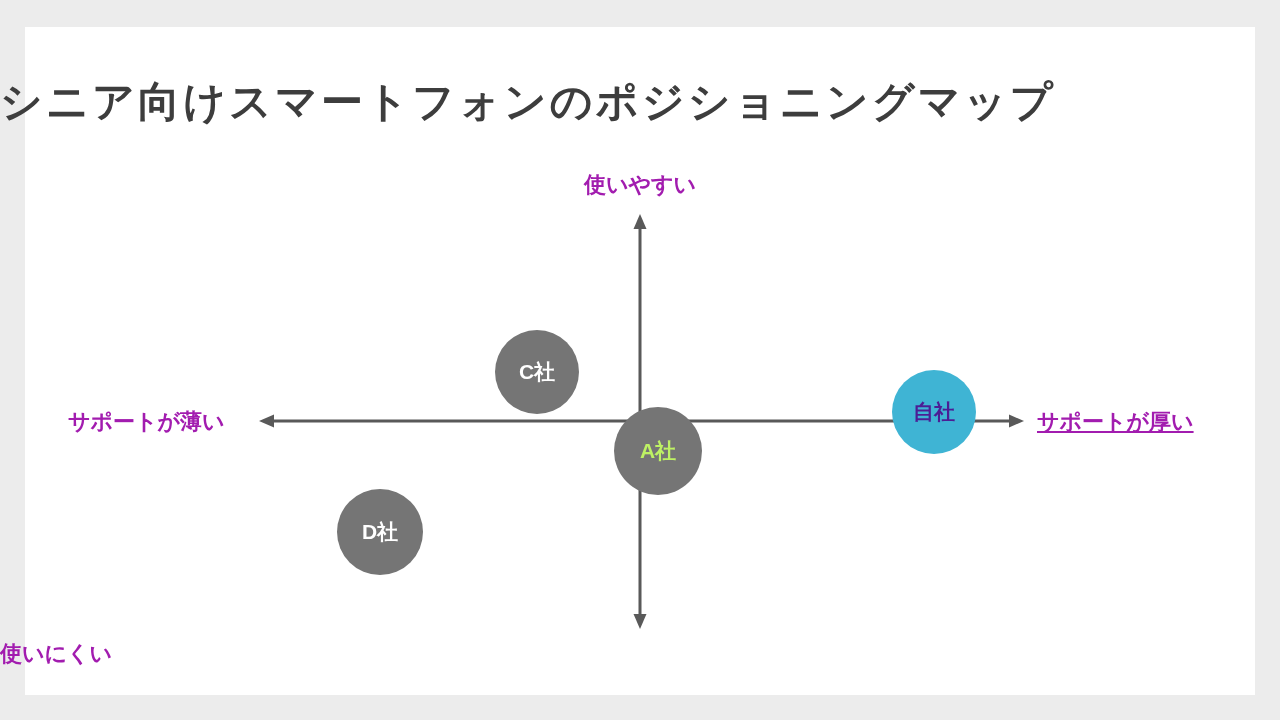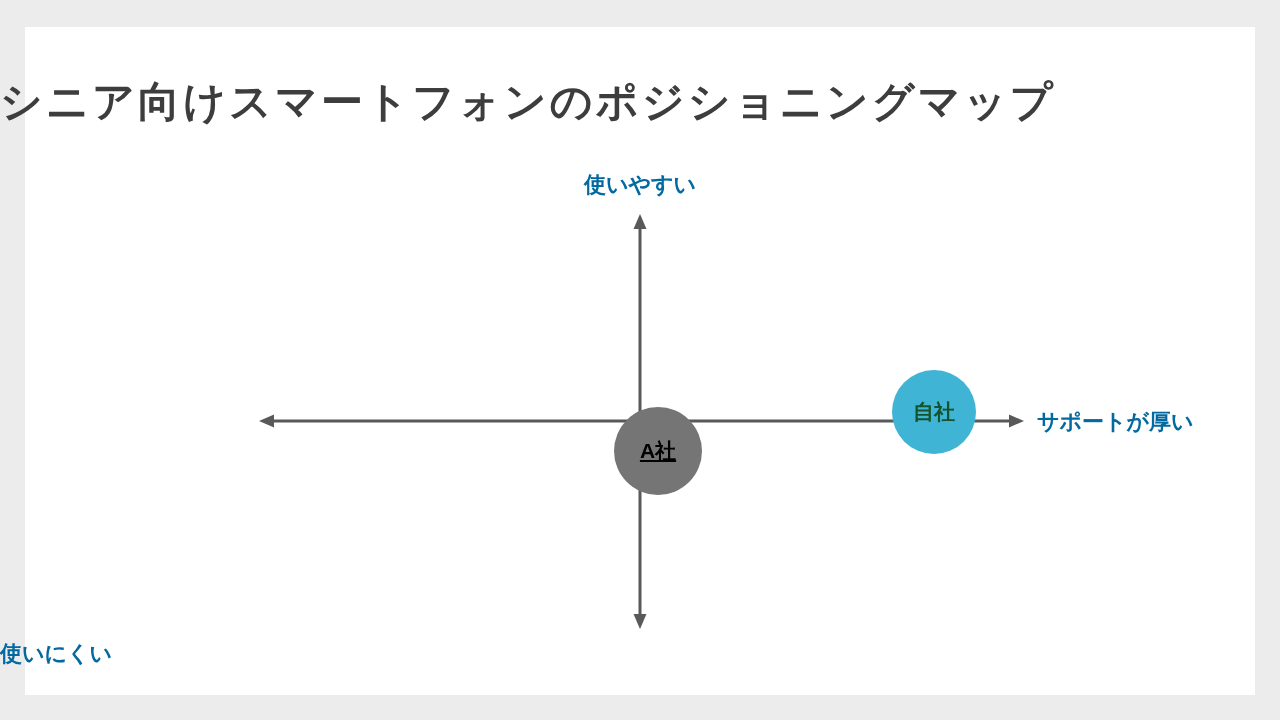--- a/index.html
+++ b/index.html
@@ -39,29 +39,29 @@
     left: 0;
     top: 0;
     width: 1280px;
     height: 720px;
     z-index: 1;
   }
   .axis-label {
     position: absolute;
     font-size: 22px;
     font-weight: bold;
-    color: #0369a1;
+    color: #a21caf;
     line-height: 28px;
     white-space: nowrap;
     z-index: 2;
   }
   .axis-label.top    { left: 0; width: 1280px; text-align: center; top: 171px; }
   .axis-label.bottom { left: 0; width: 1280px; top: 640px; }
   .axis-label.left   { left: 68px;  top: 408px; }
-  .axis-label.right  { left: 1037px; top: 408px; }
+  .axis-label.right  { left: 1037px; top: 408px; text-decoration: underline; }
   .bubbles { position: absolute; left: 0; top: 0; width: 1280px; height: 720px; z-index: 3; }
   .bubble {
     position: absolute;
     border-radius: 50%;
     display: flex;
     align-items: center;
     justify-content: center;
     font-size: 21px;
     font-weight: bold;
   }
@@ -83,21 +83,24 @@
 
     <line x1="271" y1="421" x2="1012" y2="421" stroke-width="3" stroke="#595959"></line>
     <polygon points="259,421 274,414.5 274,427.5" fill="#595959"></polygon>
     <polygon points="1024,421 1009,414.5 1009,427.5" fill="#595959"></polygon>
   </svg>
 
   <div class="axis-label top">使いやすい</div>
 
   <div class="axis-label bottom">使いにくい</div>
 
+  <div class="axis-label left">サポートが薄い</div>
 
   <div class="axis-label right">サポートが厚い</div>
 
   <div class="bubbles">
-      <div class="bubble" style="left: 614px; top: 407px; height: 88px; width: 88px; background: rgb(117, 117, 117); color: #000000; text-decoration: underline;">A社</div>
-      <div class="bubble" style="left: 892px; top: 370px; height: 84px; width: 84px; background: rgb(63, 180, 212); color: #14532d;">自社</div>
+      <div class="bubble" style="left: 495px; top: 330px; height: 84px; width: 84px; background: rgb(117, 117, 117); color: rgb(255, 255, 255);">C社</div>
+      <div class="bubble" style="left: 614px; top: 407px; height: 88px; width: 88px; background: rgb(117, 117, 117); color: #bef264;">A社</div>
+      <div class="bubble" style="left: 337px; top: 489px; height: 86px; width: 86px; background: rgb(117, 117, 117); color: rgb(255, 255, 255);">D社</div>
+      <div class="bubble" style="left: 892px; top: 370px; height: 84px; width: 84px; background: rgb(63, 180, 212); color: #4c1d95;">自社</div>
     </div>
 
 </div>
 
 </body></html>

